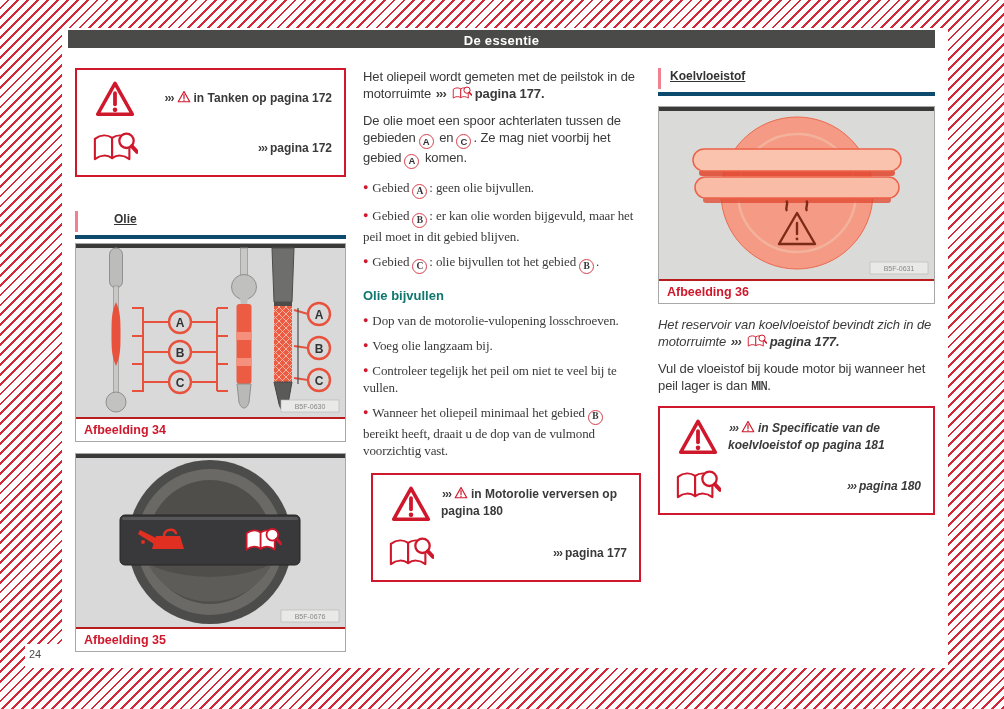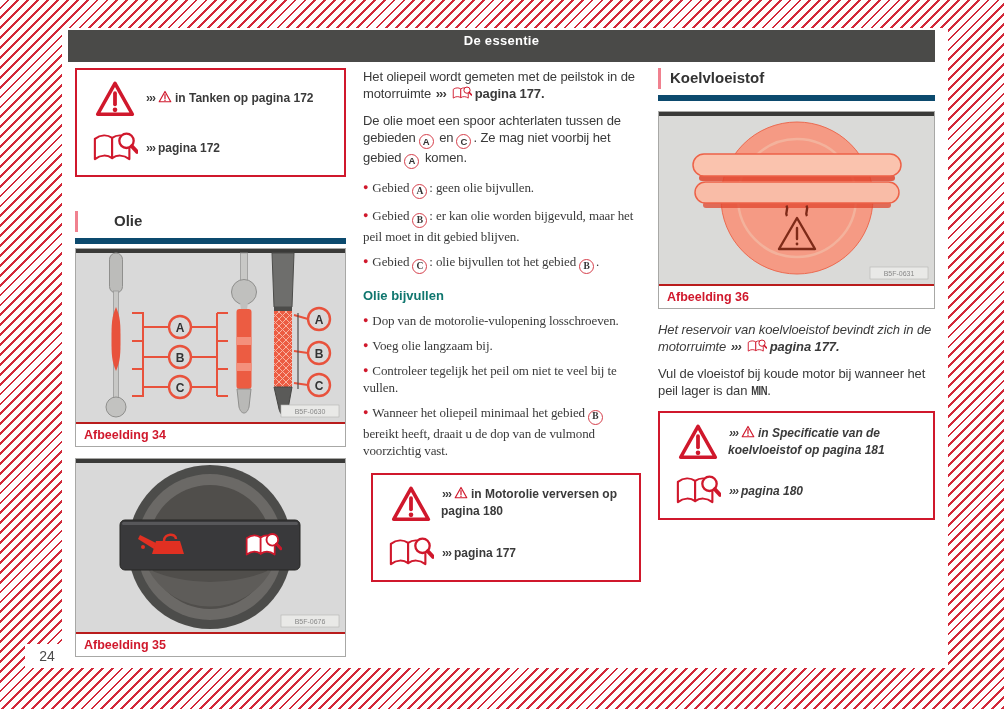--- a/index.html
+++ b/index.html
@@ -7,43 +7,43 @@
   .canvas {
     position:relative; width:1004px; height:709px; overflow:hidden;
     background:repeating-linear-gradient(135deg,#ffffff 0 5px,#d2293a 5px 7px);
   }
   .content {
     position:absolute; left:62px; top:28px; width:886px; height:640px;
     background:#ffffff;
   }
   .page-notch {
     position:absolute; left:25px; top:644px; width:40px; height:24px;
-    background:#ffffff; font-size:14px; color:#4a4a4a; padding:4px 0 0 4px;text-align:center;
+    background:#ffffff; font-size:11px; color:#4a4a4a; padding:4px 0 0 4px;
   }
   .header-bar {
-    position:absolute; left:6px; top:2px; width:867px; height:32px;
+    position:absolute; left:6px; top:2px; width:867px; height:18px;
     background:#4a4a48; color:#ffffff; font-weight:bold; font-size:13px;
     text-align:center; line-height:22px; letter-spacing:0.3px;
   }
   .col { position:absolute; top:40px; }
   .col-left  { left:13px;  width:271px; }
   .col-mid   { left:301px; width:278px; }
   .col-right { left:596px; width:277px; }
 
   .warnbox {
     border:2px solid #d0182c; background:#fff; padding:9px 8px;
     display:flex; flex-direction:column; gap:13px;
   }
-  .warnrow { display:flex; align-items:center; }
+  .warnrow { display:flex; align-items:center;justify-content:space-between; }
   .warnicon { flex:0 0 60px; display:flex; justify-content:center; align-items:center; }
   .warntext { font-weight:bold; font-size:12px; color:#3a3a3a; line-height:1.4; padding-right:4px; }
 
   .section-h {
-    position:relative; font-weight:bold; font-size:15px; color:#333;
-    padding:1px 0 9px 12px; border-bottom:6px solid #0c4a6e;
+    position:relative; font-weight:bold; font-size:12px; color:#333;
+    padding:1px 0 9px 12px; border-bottom:4px solid #0c4a6e;text-decoration:underline;
   }
   .section-h::before {
     content:""; position:absolute; left:0; top:0; width:3px; height:21px; background:#f0818f;
   }
 
   .figure { border:1px solid #a8a8a6; background:#d9d9d9; }
   .figure svg { display:block; }
   .figcap {
     background:#fff; border-top:2px solid #b91c1c; color:#d0182c;
     font-weight:bold; font-size:12.5px; padding:4px 8px;

